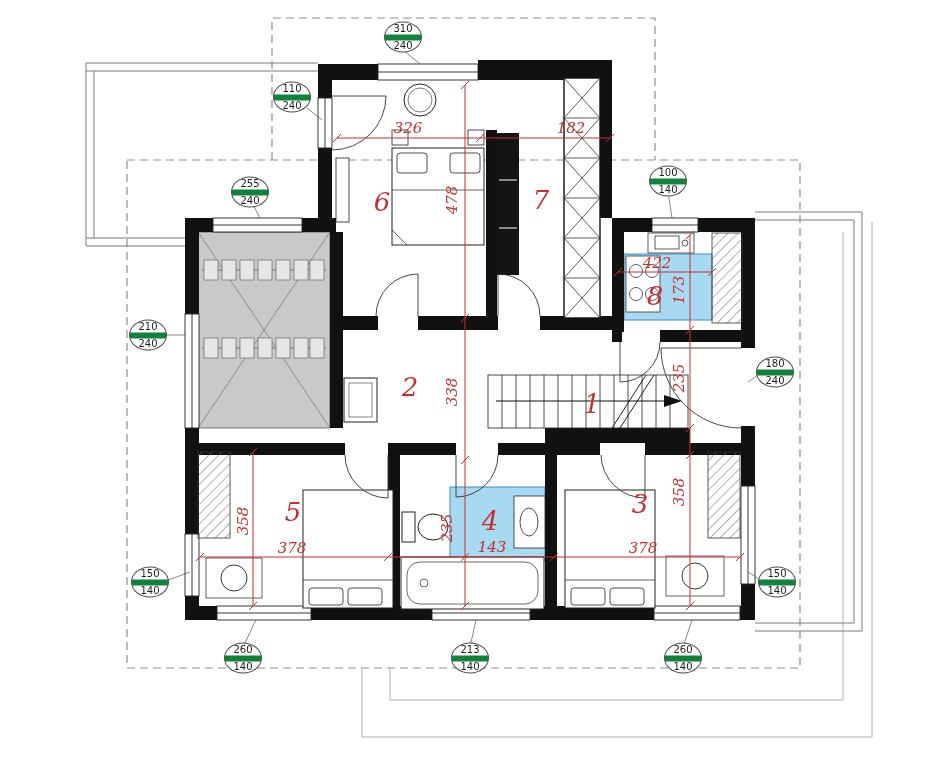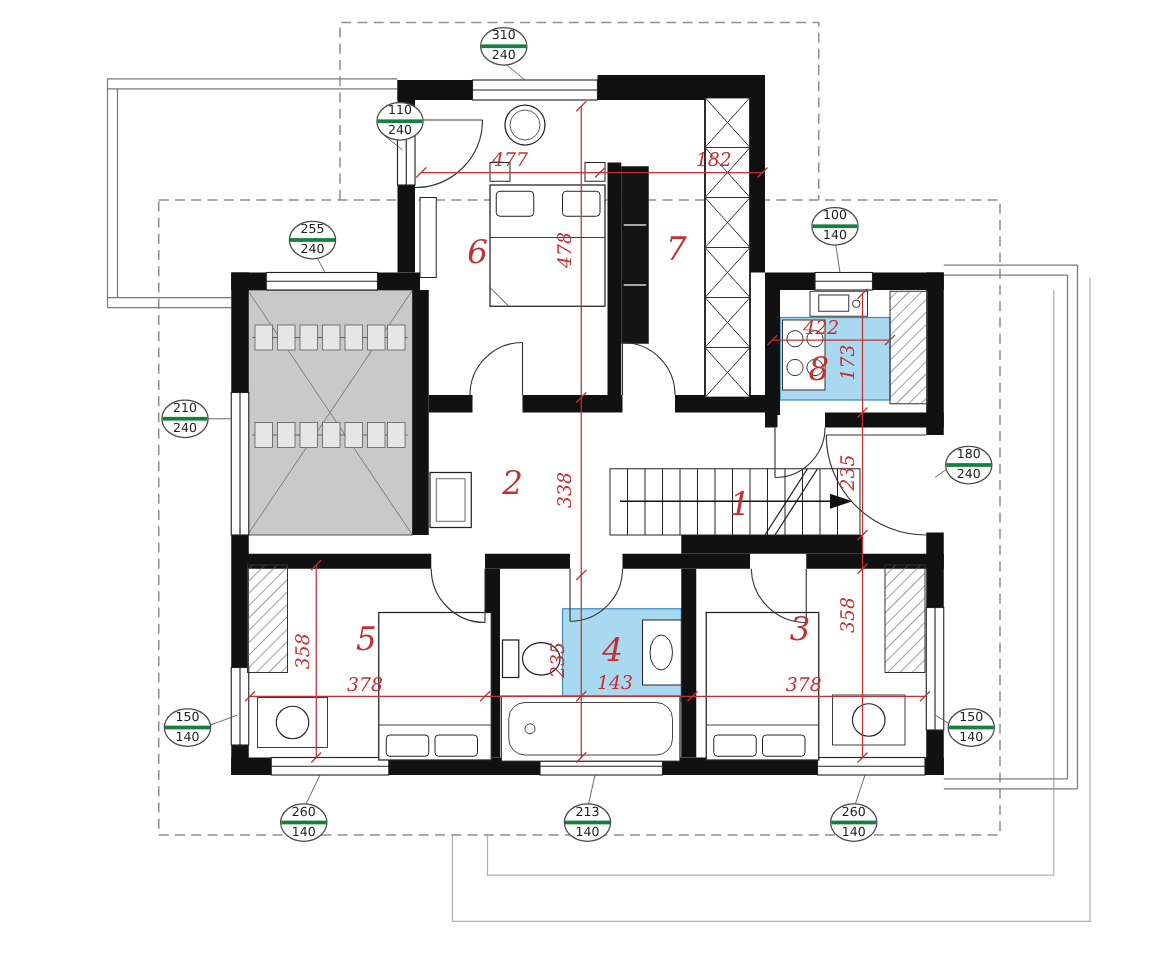--- a/index.html
+++ b/index.html
@@ -4,21 +4,21 @@
 <style>
   *{margin:0;padding:0;box-sizing:border-box}
   html,body{background:#ffffff}
   .plan{position:relative;width:940px;height:765px;background:#fff;overflow:hidden;font-family:"DejaVu Serif",serif}
   .plan > svg{position:absolute;left:0;top:0;z-index:1}
   .room-label{position:absolute;transform:translate(-50%,-50%);font-style:italic;font-size:26px;color:#c23030;z-index:5;line-height:1}
   .dim{position:absolute;transform:translate(-50%,-50%);font-style:italic;font-size:15px;color:#c23030;white-space:nowrap;z-index:4;line-height:1}
   .dim.v{transform:translate(-50%,-50%) rotate(-90deg)}
   .callout{position:absolute;transform:translate(-50%,-50%);width:38px;height:31px;border:1px solid #4a4a4a;border-radius:50%;background:#fff;display:flex;flex-direction:column;z-index:6;font-family:"DejaVu Sans",sans-serif}
   .callout span{flex:1;display:flex;align-items:center;justify-content:center;font-size:10px;color:#1c1c1c;line-height:1}
-  .callout span:first-child{border-bottom:3px solid #15803d}
+  .callout span:first-child{border-bottom:6px solid #15803d}
 </style>
 </head>
 <body>
 
 <div class="plan">
 
 <svg width="940" height="765" viewBox="0 0 940 765">
   <defs>
     <pattern id="hatch" width="7" height="7" patternUnits="userSpaceOnUse" patternTransform="rotate(45)">
       <line x1="0" y1="0" x2="0" y2="7" stroke="#666" stroke-width="1"></line>
@@ -318,39 +318,39 @@
 
 <div class="room-label" style="left:592px;top:404px">1</div>
 <div class="room-label" style="left:410px;top:387px">2</div>
 <div class="room-label" style="left:640px;top:504px">3</div>
 <div class="room-label" style="left:490px;top:521px">4</div>
 <div class="room-label" style="left:293px;top:512px">5</div>
 <div class="room-label" style="left:382px;top:202px">6</div>
 <div class="room-label" style="left:541px;top:200px">7</div>
 <div class="room-label" style="left:655px;top:296px">8</div>
 
-<div class="dim" style="left:408px;top:128px">477</div>
+<div class="dim" style="left:408px;top:128px">326</div>
 <div class="dim" style="left:571px;top:128px">182</div>
 <div class="dim v" style="left:452px;top:200px">478</div>
 <div class="dim" style="left:657px;top:263px">422</div>
 <div class="dim v" style="left:679px;top:290px">173</div>
 <div class="dim v" style="left:452px;top:392px">338</div>
 <div class="dim v" style="left:679px;top:378px">235</div>
 <div class="dim v" style="left:243px;top:521px">358</div>
 <div class="dim" style="left:292px;top:548px">378</div>
 <div class="dim v" style="left:447px;top:528px">235</div>
 <div class="dim" style="left:492px;top:547px">143</div>
 <div class="dim" style="left:643px;top:548px">378</div>
 <div class="dim v" style="left:679px;top:492px">358</div>
 
 <div class="callout" style="left:403px;top:37px">
   <span>310</span>
   <span>240</span>
 </div>
-<div class="callout" style="left:320px;top:97px">
+<div class="callout" style="left:292px;top:97px">
   <span>110</span>
   <span>240</span>
 </div>
 <div class="callout" style="left:250px;top:192px">
   <span>255</span>
   <span>240</span>
 </div>
 <div class="callout" style="left:668px;top:181px">
   <span>100</span>
   <span>140</span>

